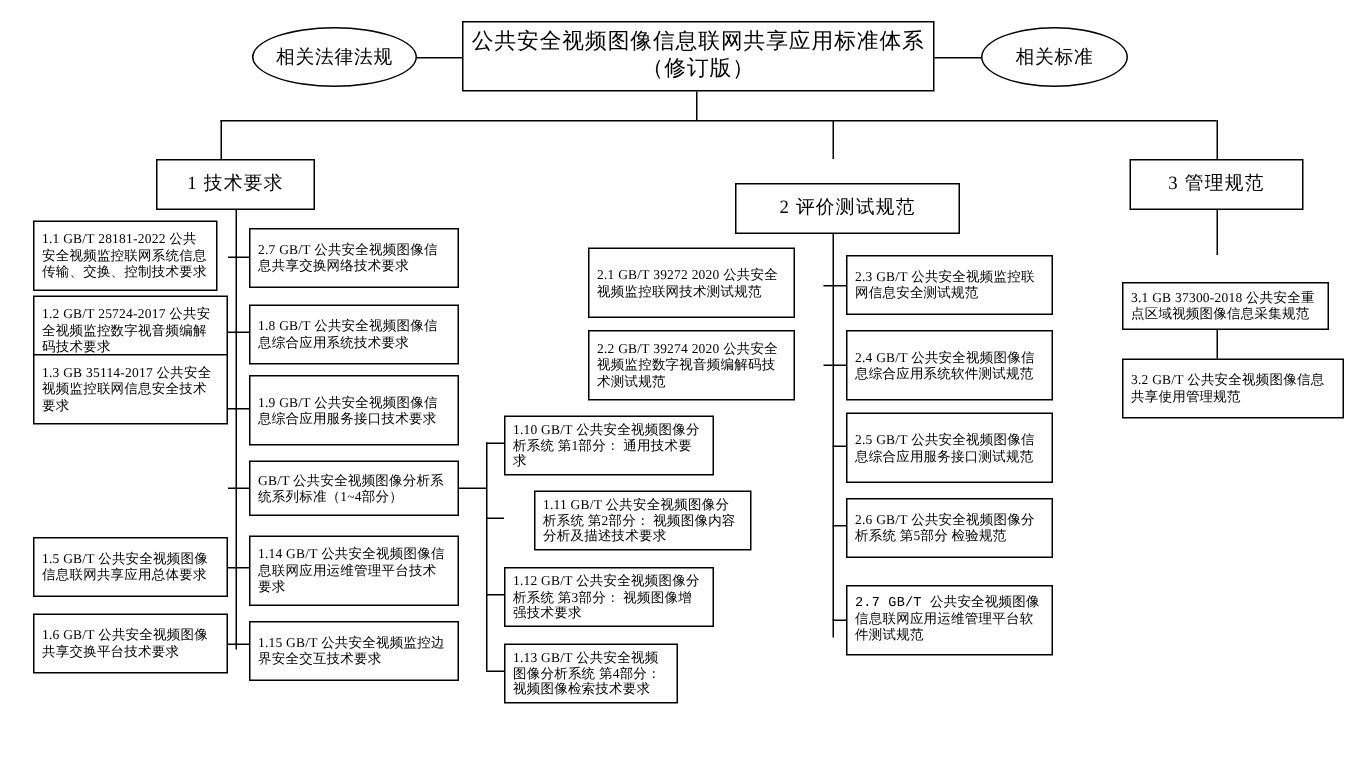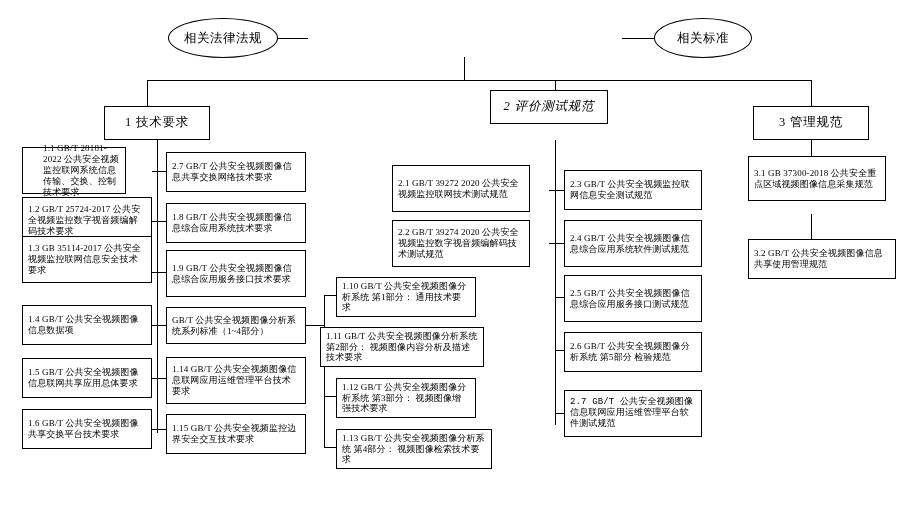--- a/index.html
+++ b/index.html
@@ -115,49 +115,52 @@
   <div class="line h" style="left:555px;top:350px;width:9px;"></div>
   <div class="line h" style="left:555px;top:413px;width:9px;"></div>
 
   <div class="line v" style="left:811px;top:140px;height:30px;"></div>
   <div class="line v" style="left:811px;top:214px;height:26px;"></div>
 
   <div class="ellipse" style="left:168px;top:18px;width:110px;height:40px;">
     <span>相关法律法规</span>
   </div>
 
+  <div class="box center title-box" style="left:308px;top:14px;width:315px;height:47px;">
+    <span class="txt">
+      <span>公共安全视频图像信息联网共享应用标准体系</span><br>
+      <span>（修订版）</span>
+    </span>
+  </div>
 
   <div class="ellipse" style="left:654px;top:18px;width:98px;height:40px;">
     <span>相关标准</span>
   </div>
 
   <div class="box lvl1-box" style="left:104px;top:106px;width:106px;height:34px;">
     <span class="txt">1  技术要求</span>
   </div>
 
-  <div class="box lvl1-box" style="left:490px;top:90px;width:118px;height:34px;font-style:italic;">
+  <div class="box lvl1-box" style="left:490px;top:122px;width:150px;height:34px;">
     <span class="txt">2  评价测试规范</span>
   </div>
 
   <div class="box lvl1-box" style="left:753px;top:106px;width:116px;height:34px;">
     <span class="txt">3  管理规范</span>
   </div>
 
-  <div class="box leaf" style="left:22px;top:147px;width:104px;height:47px;padding-left:15px;">
+  <div class="box leaf" style="left:22px;top:147px;width:123px;height:47px;">
     <span class="txt">1.1 GB/T 28181-2022 公共安全视频监控联网系统信息传输、交换、控制技术要求</span>
   </div>
   <div class="box leaf" style="left:22px;top:197px;width:130px;height:47px;">
     <span class="txt">1.2 GB/T 25724-2017 公共安全视频监控数字视音频编解码技术要求</span>
   </div>
   <div class="box leaf" style="left:22px;top:236px;width:130px;height:47px;">
     <span class="txt">1.3 GB 35114-2017 公共安全视频监控联网信息安全技术要求</span>
   </div>
-  <div class="box leaf" style="left:22px;top:305px;width:130px;height:40px;">
-    <span class="txt">1.4 GB/T 公共安全视频图像信息数据项</span>
-  </div>
   <div class="box leaf" style="left:22px;top:358px;width:130px;height:40px;">
     <span class="txt">1.5 GB/T 公共安全视频图像信息联网共享应用总体要求</span>
   </div>
   <div class="box leaf" style="left:22px;top:409px;width:130px;height:40px;">
     <span class="txt">1.6 GB/T 公共安全视频图像共享交换平台技术要求</span>
   </div>
 
   <div class="box leaf" style="left:166px;top:152px;width:140px;height:40px;">
     <span class="txt">2.7 GB/T 公共安全视频图像信息共享交换网络技术要求</span>
   </div>
@@ -173,27 +176,27 @@
   <div class="box leaf" style="left:166px;top:357px;width:140px;height:47px;">
     <span class="txt">1.14  GB/T 公共安全视频图像信息联网应用运维管理平台技术要求</span>
   </div>
   <div class="box leaf" style="left:166px;top:414px;width:140px;height:40px;">
     <span class="txt">1.15 GB/T 公共安全视频监控边界安全交互技术要求</span>
   </div>
 
   <div class="box leaf" style="left:336px;top:277px;width:140px;height:40px;">
     <span class="txt">1.10  GB/T 公共安全视频图像分析系统 第1部分： 通用技术要求</span>
   </div>
-  <div class="box leaf" style="left:320px;top:327px;width:164px;height:40px;align-items:center;">
+  <div class="box leaf" style="left:356px;top:327px;width:145px;height:40px;align-items:center;">
     <span class="txt">1.11  GB/T 公共安全视频图像分析系统 第2部分： 视频图像内容分析及描述技术要求</span>
   </div>
   <div class="box leaf" style="left:336px;top:378px;width:140px;height:40px;">
     <span class="txt">1.12  GB/T 公共安全视频图像分析系统 第3部分： 视频图像增强技术要求</span>
   </div>
-  <div class="box leaf" style="left:336px;top:429px;width:156px;height:40px;">
+  <div class="box leaf" style="left:336px;top:429px;width:116px;height:40px;">
     <span class="txt">1.13  GB/T 公共安全视频图像分析系统 第4部分： 视频图像检索技术要求</span>
   </div>
 
   <div class="box leaf" style="left:392px;top:165px;width:138px;height:47px;">
     <span class="txt">2.1 GB/T 39272 2020 公共安全视频监控联网技术测试规范</span>
   </div>
   <div class="box leaf" style="left:392px;top:220px;width:138px;height:47px;">
     <span class="txt">2.2 GB/T 39274 2020 公共安全视频监控数字视音频编解码技术测试规范</span>
   </div>
 
@@ -206,20 +209,20 @@
   <div class="box leaf" style="left:564px;top:275px;width:138px;height:47px;">
     <span class="txt">2.5 GB/T 公共安全视频图像信息综合应用服务接口测试规范</span>
   </div>
   <div class="box leaf" style="left:564px;top:332px;width:138px;height:40px;">
     <span class="txt">2.6 GB/T 公共安全视频图像分析系统 第5部分 检验规范</span>
   </div>
   <div class="box leaf" style="left:564px;top:390px;width:138px;height:47px;font-family:Liberation Mono, monospace;">
     <span class="txt">2.7 GB/T 公共安全视频图像信息联网应用运维管理平台软件测试规范</span>
   </div>
 
-  <div class="box leaf" style="left:748px;top:156px;width:138px;height:45px;">
+  <div class="box leaf" style="left:748px;top:188px;width:138px;height:32px;">
     <span class="txt">3.1 GB 37300-2018 公共安全重点区域视频图像信息采集规范</span>
   </div>
   <div class="box leaf" style="left:748px;top:239px;width:148px;height:40px;">
     <span class="txt">3.2 GB/T 公共安全视频图像信息共享使用管理规范</span>
   </div>
 
 </div>
 
 </body></html>

